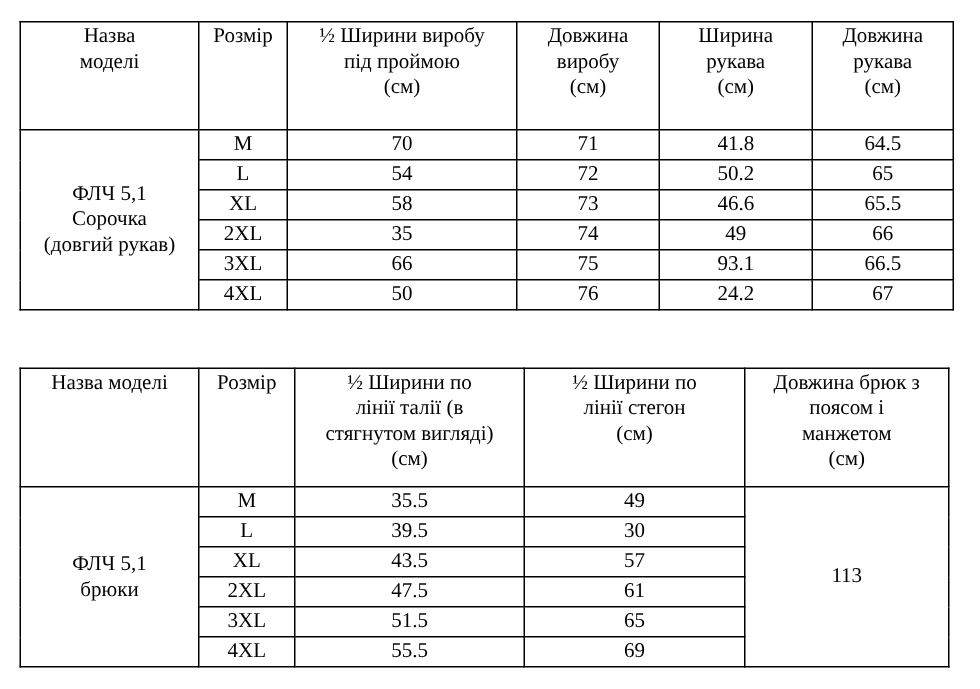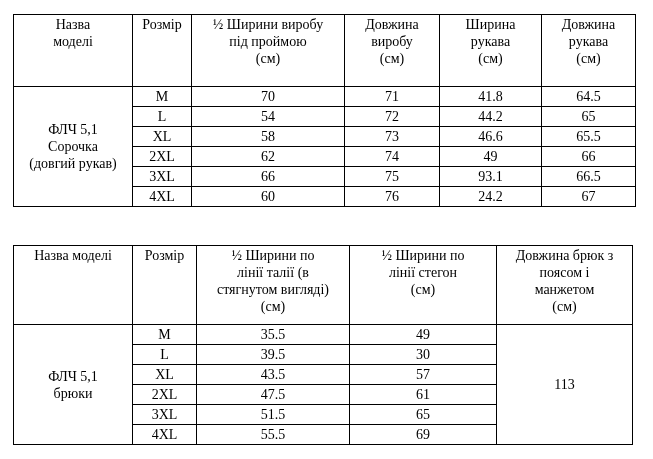--- a/index.html
+++ b/index.html
@@ -72,47 +72,47 @@
         <td>M</td>
         <td>70</td>
         <td>71</td>
         <td>41.8</td>
         <td>64.5</td>
       </tr>
       <tr>
         <td>L</td>
         <td>54</td>
         <td>72</td>
-        <td>44.2</td>
+        <td>50.2</td>
         <td>65</td>
       </tr>
       <tr>
         <td>XL</td>
         <td>58</td>
         <td>73</td>
         <td>46.6</td>
         <td>65.5</td>
       </tr>
       <tr>
         <td>2XL</td>
-        <td>62</td>
+        <td>35</td>
         <td>74</td>
         <td>49</td>
         <td>66</td>
       </tr>
       <tr>
         <td>3XL</td>
         <td>66</td>
         <td>75</td>
         <td>93.1</td>
         <td>66.5</td>
       </tr>
       <tr>
         <td>4XL</td>
-        <td>60</td>
+        <td>50</td>
         <td>76</td>
         <td>24.2</td>
         <td>67</td>
       </tr>
     </tbody>
   </table>
 
   <table class="tbl t2">
     <colgroup>
       <col style="width:119px">

